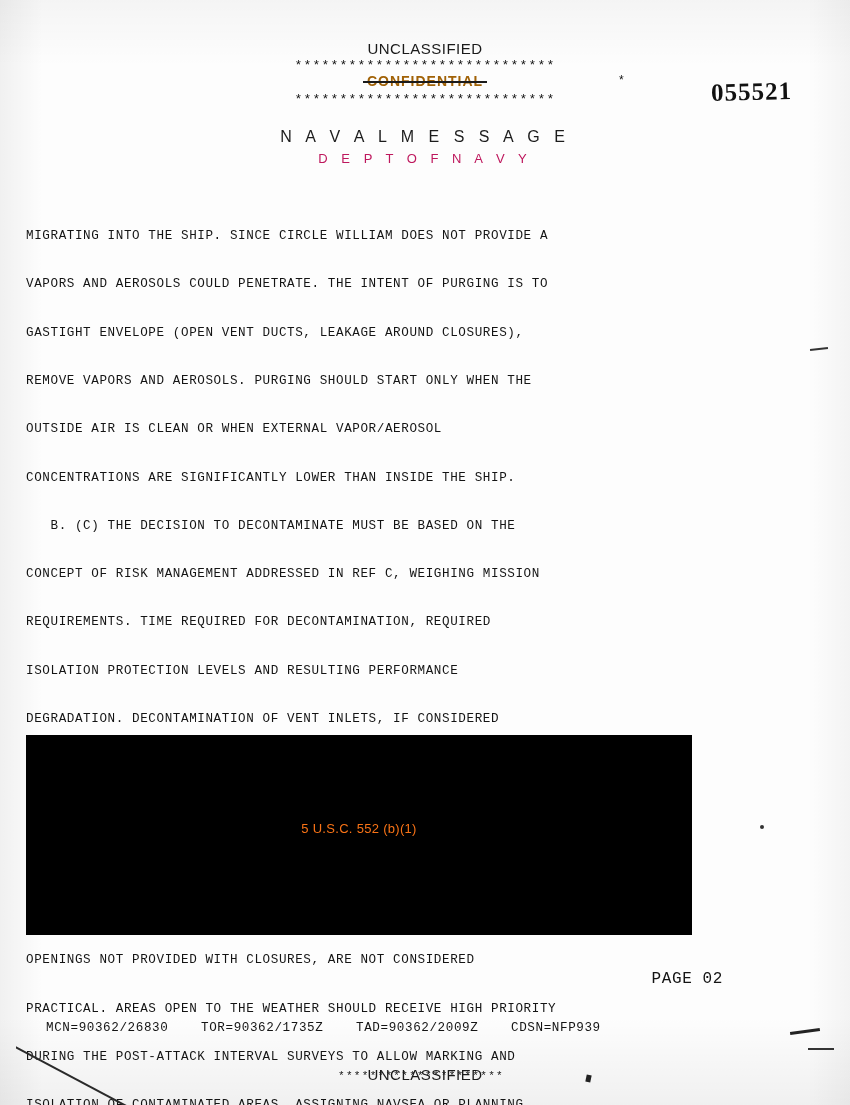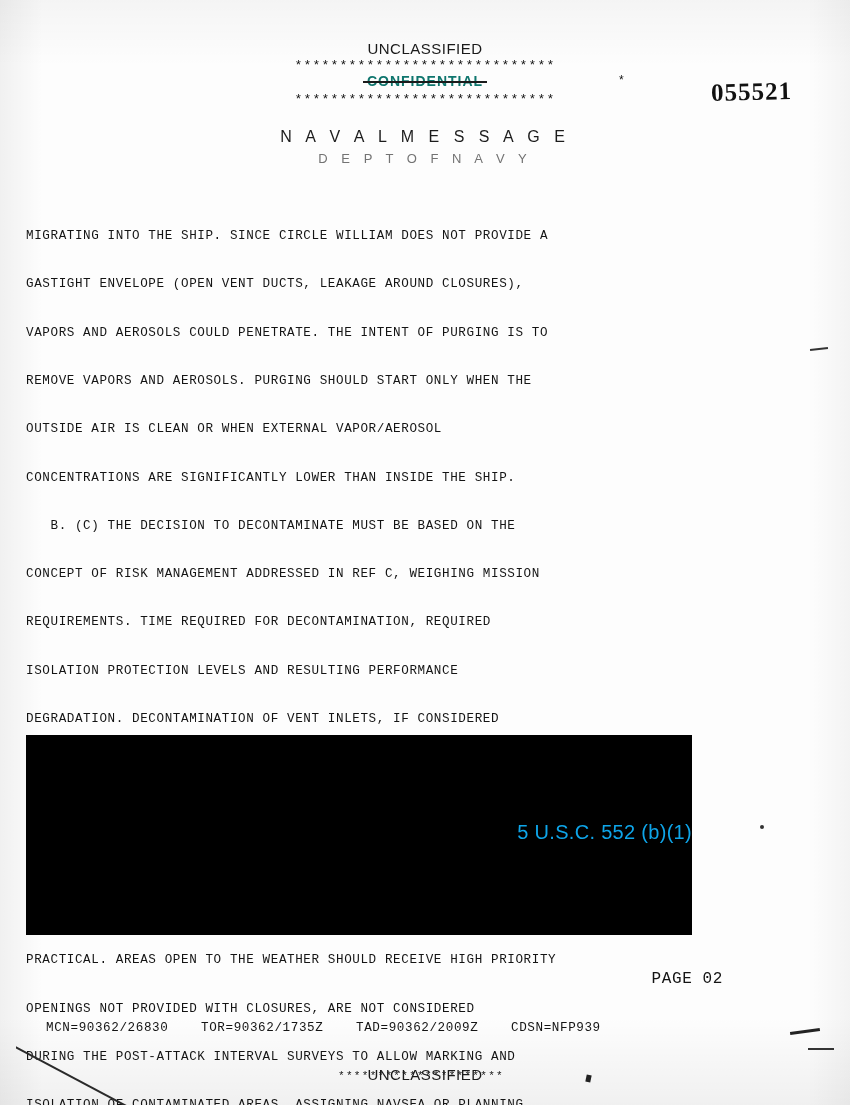--- a/index.html
+++ b/index.html
@@ -55,21 +55,21 @@
     white-space: nowrap;
     margin-top: 3px;
   }
   .conf-line {
     position: relative;
     display: inline-block;
     font-family: "Liberation Sans", sans-serif;
     font-size: 14px;
     font-weight: bold;
     letter-spacing: 1px;
-    color: #0f766e;
+    color: #a16207;
     margin: 1px 0;
   }
   .conf-line::after {
     content: "";
     position: absolute;
     left: -4px;
     right: -4px;
     top: 50%;
     height: 2px;
     background: #1a1a1a;
@@ -92,21 +92,21 @@
     font-family: "Liberation Sans", sans-serif;
     font-size: 16px;
     letter-spacing: 5px;
     color: #1c1c1c;
   }
   .dept-navy {
     margin-top: 5px;
     font-family: "Liberation Sans", sans-serif;
     font-size: 13px;
     letter-spacing: 5px;
-    color: #737373;
+    color: #be185d;
   }
 
   
   .stamp {
     position: absolute;
     top: 78px;
     right: 58px;
     font-family: "Liberation Serif", serif;
     font-weight: bold;
     font-size: 25px;
@@ -137,24 +137,24 @@
     top: 735px;
     width: 666px;
     height: 200px;
     background: #000000;
   }
   .redaction-label {
     position: absolute;
     left: 0;
     right: 0;
     top: 86px;
-    text-align: right;
-    font-family: "Liberation Sans", sans-serif;
-    font-size: 20px;
-    color: #0ea5e9;
+    text-align: center;
+    font-family: "Liberation Sans", sans-serif;
+    font-size: 13px;
+    color: #f97316;
     letter-spacing: 0.3px;
   }
 
   
   .post-text {
     position: absolute;
     top: 936px;
     left: 26px;
     width: 800px;
     font-family: "Liberation Mono", monospace;
@@ -287,36 +287,36 @@
     </div>
     <div class="star-row">*****************************</div>
     <div class="naval-msg">N A V A L   M E S S A G E</div>
     <div class="dept-navy">D E P T   O F   N A V Y</div>
   </div>
 
   <div class="stamp">055521</div>
 
   <div class="body-text">
     <span class="ln">MIGRATING INTO THE SHIP. SINCE CIRCLE WILLIAM DOES NOT PROVIDE A</span>
+    <span class="ln">VAPORS AND AEROSOLS COULD PENETRATE. THE INTENT OF PURGING IS TO</span>
     <span class="ln">GASTIGHT ENVELOPE (OPEN VENT DUCTS, LEAKAGE AROUND CLOSURES),</span>
-    <span class="ln">VAPORS AND AEROSOLS COULD PENETRATE. THE INTENT OF PURGING IS TO</span>
     <span class="ln">REMOVE VAPORS AND AEROSOLS. PURGING SHOULD START ONLY WHEN THE</span>
     <span class="ln">OUTSIDE AIR IS CLEAN OR WHEN EXTERNAL VAPOR/AEROSOL</span>
     <span class="ln">CONCENTRATIONS ARE SIGNIFICANTLY LOWER THAN INSIDE THE SHIP.</span>
     <span class="ln">   B. (C) THE DECISION TO DECONTAMINATE MUST BE BASED ON THE</span>
     <span class="ln">CONCEPT OF RISK MANAGEMENT ADDRESSED IN REF C, WEIGHING MISSION</span>
     <span class="ln">REQUIREMENTS. TIME REQUIRED FOR DECONTAMINATION, REQUIRED</span>
     <span class="ln">ISOLATION PROTECTION LEVELS AND RESULTING PERFORMANCE</span>
     <span class="ln">DEGRADATION. DECONTAMINATION OF VENT INLETS, IF CONSIDERED</span>
     <span class="ln">NECESSARY, CAN BE ACCOMPLISHED WITH AN HTH AND DETERGENT SOLUTION</span>
     <span class="ln">AS DESCRIBED IN NSTM CH. 470.</span>
     <span class="ln">3. (C) RESPONSE TO PARA 1.B AND 1.C:</span>
     <span class="ln">   A. (C) EXTERNAL COVERS, AND OTHER MEANS OF PROTECTING VENT</span>
+    <span class="ln">OPENINGS NOT PROVIDED WITH CLOSURES, ARE NOT CONSIDERED</span>
     <span class="ln">PRACTICAL. AREAS OPEN TO THE WEATHER SHOULD RECEIVE HIGH PRIORITY</span>
-    <span class="ln">OPENINGS NOT PROVIDED WITH CLOSURES, ARE NOT CONSIDERED</span>
     <span class="ln">DURING THE POST-ATTACK INTERVAL SURVEYS TO ALLOW MARKING AND</span>
     <span class="ln">ISOLATION OF CONTAMINATED AREAS. ASSIGNING NAVSEA OR PLANNING</span>
     
     
     
     
     
     
     
     

